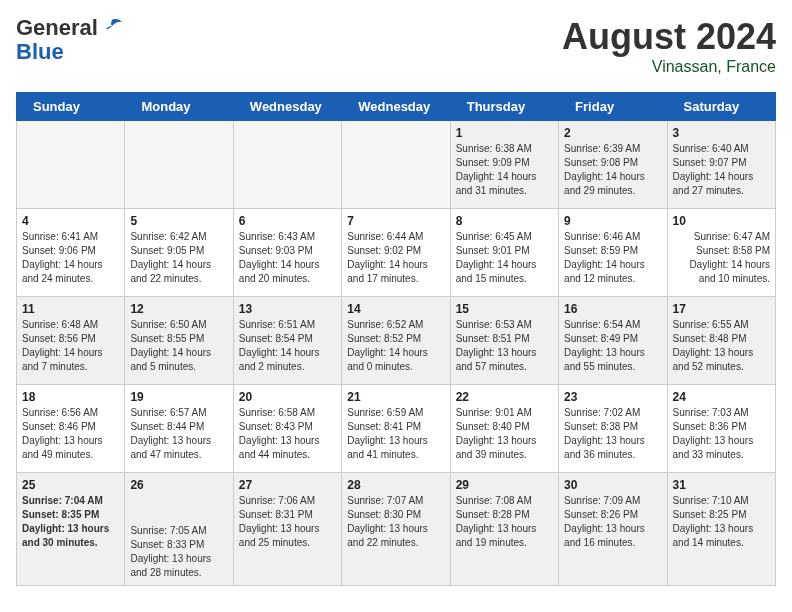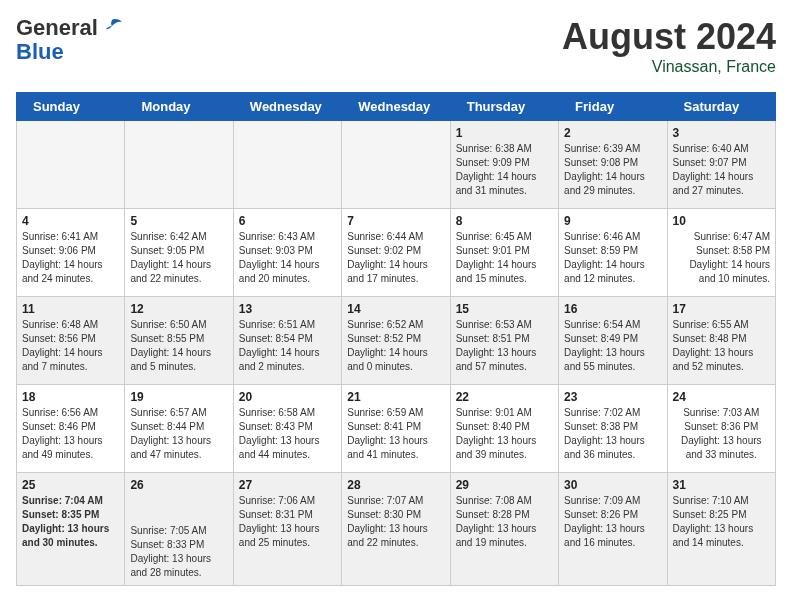--- a/index.html
+++ b/index.html
@@ -288,21 +288,21 @@
         </td>
         <td>
           <span class="day-num">23</span>
           <div class="day-info" style="white-space: pre-line;">Sunrise: 7:02 AM
 Sunset: 8:38 PM
 Daylight: 13 hours
 and 36 minutes.</div>
         </td>
         <td>
           <span class="day-num">24</span>
-          <div class="day-info" style="white-space: pre-line; text-align: center;">Sunrise: 7:03 AM
+          <div class="day-info" style="white-space: pre-line;">Sunrise: 7:03 AM
 Sunset: 8:36 PM
 Daylight: 13 hours
 and 33 minutes.</div>
         </td>
       </tr>
       <tr>
         <td class="shaded">
           <span class="day-num">25</span>
           <div class="day-info" style="white-space: pre-line; font-weight: bold;">Sunrise: 7:04 AM
 Sunset: 8:35 PM

